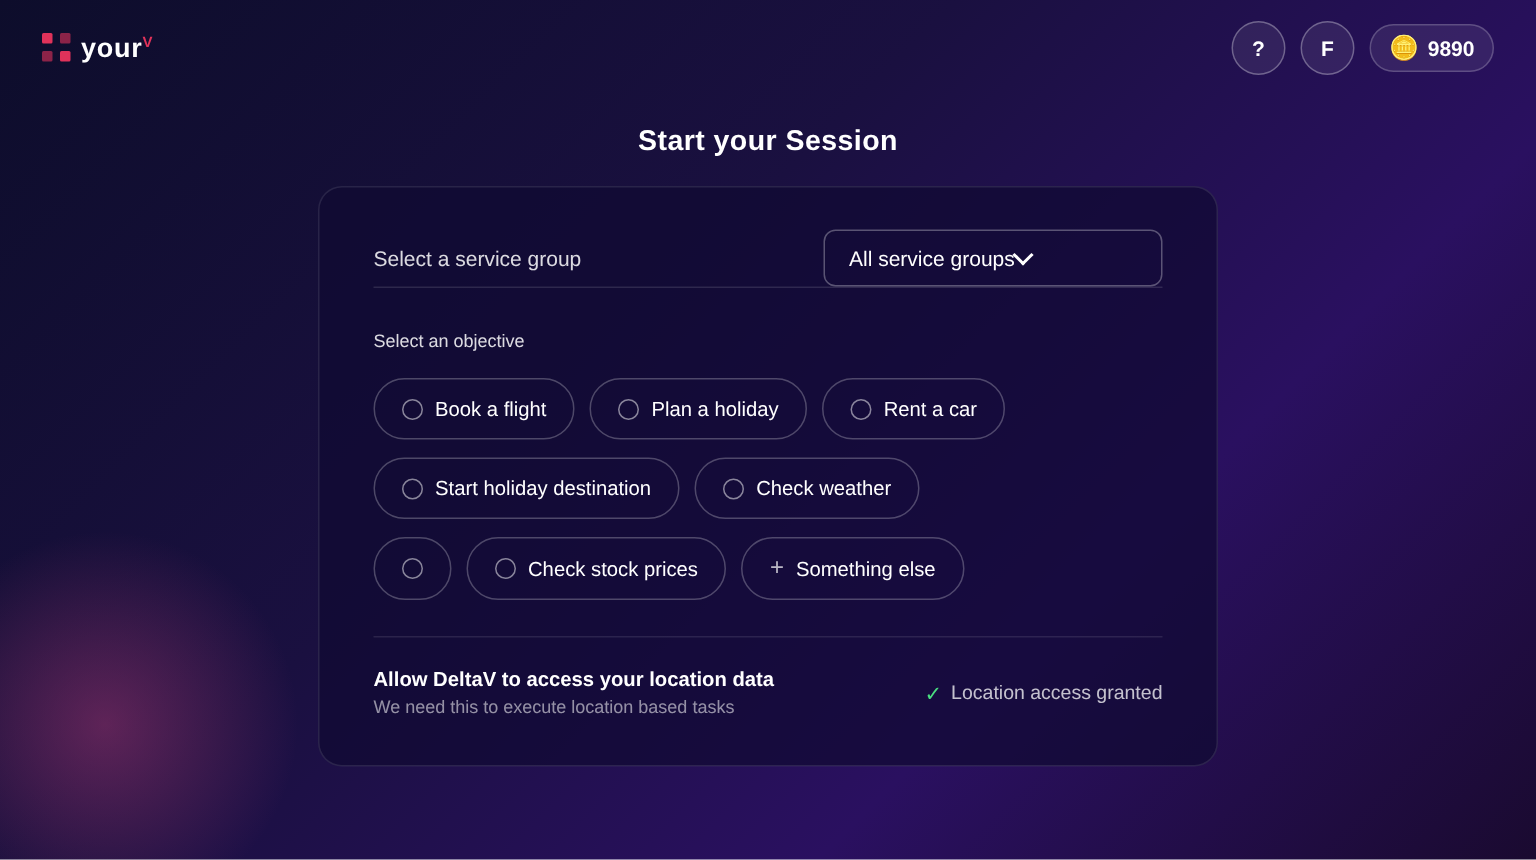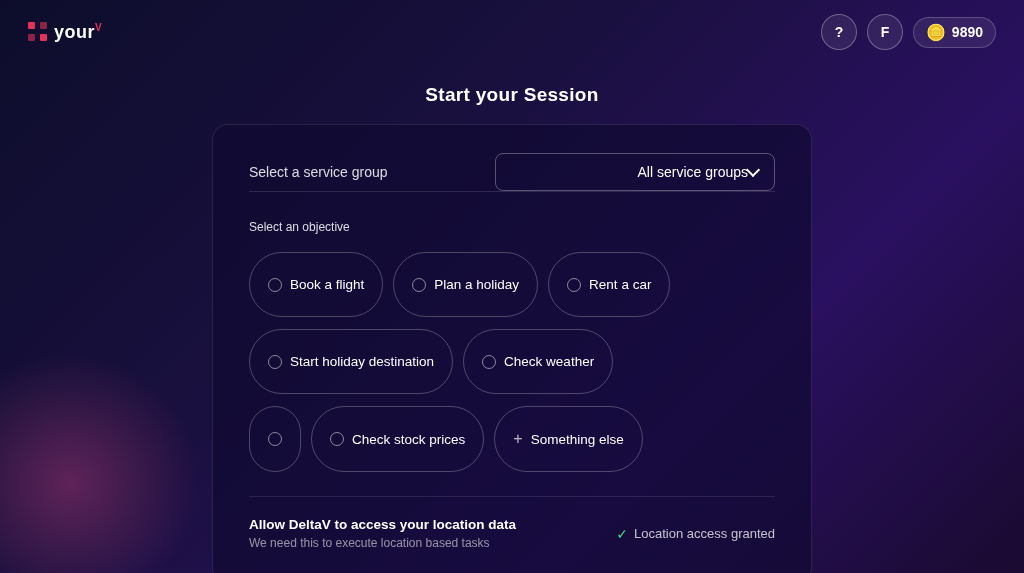--- a/index.html
+++ b/index.html
@@ -147,26 +147,26 @@
 
     .label {
       font-size: 14px;
       color: rgba(255,255,255,0.85);
       font-weight: 500;
     }
 
     .select-dropdown {
       display: flex;
       align-items: center;
-      justify-content: flex-end;
+      justify-content: flex-start;
       background: transparent;
       border: 1.5px solid rgba(255,255,255,0.3);
       border-radius: 8px;
       padding: 10px 16px;
-      width: 280px;
+      width: 226px;
       cursor: pointer;
       color: #fff;
       font-size: 14px;
     }
 
     .chevron-down {
       display: inline-block;
       width: 10px;
       height: 10px;
       border-right: 2px solid #fff;
@@ -192,21 +192,21 @@
     .objectives-row {
       display: flex;
       flex-wrap: wrap;
       gap: 10px;
     }
 
     .obj-btn {
       display: flex;
       align-items: center;
       gap: 8px;
-      padding: 24px 18px;
+      padding: 12px 18px;
       border-radius: 50px;
       border: 1.5px solid rgba(255,255,255,0.25);
       background: transparent;
       color: #fff;
       font-size: 13.5px;
       cursor: pointer;
       white-space: nowrap;
       transition: border-color 0.2s;
     }
 

